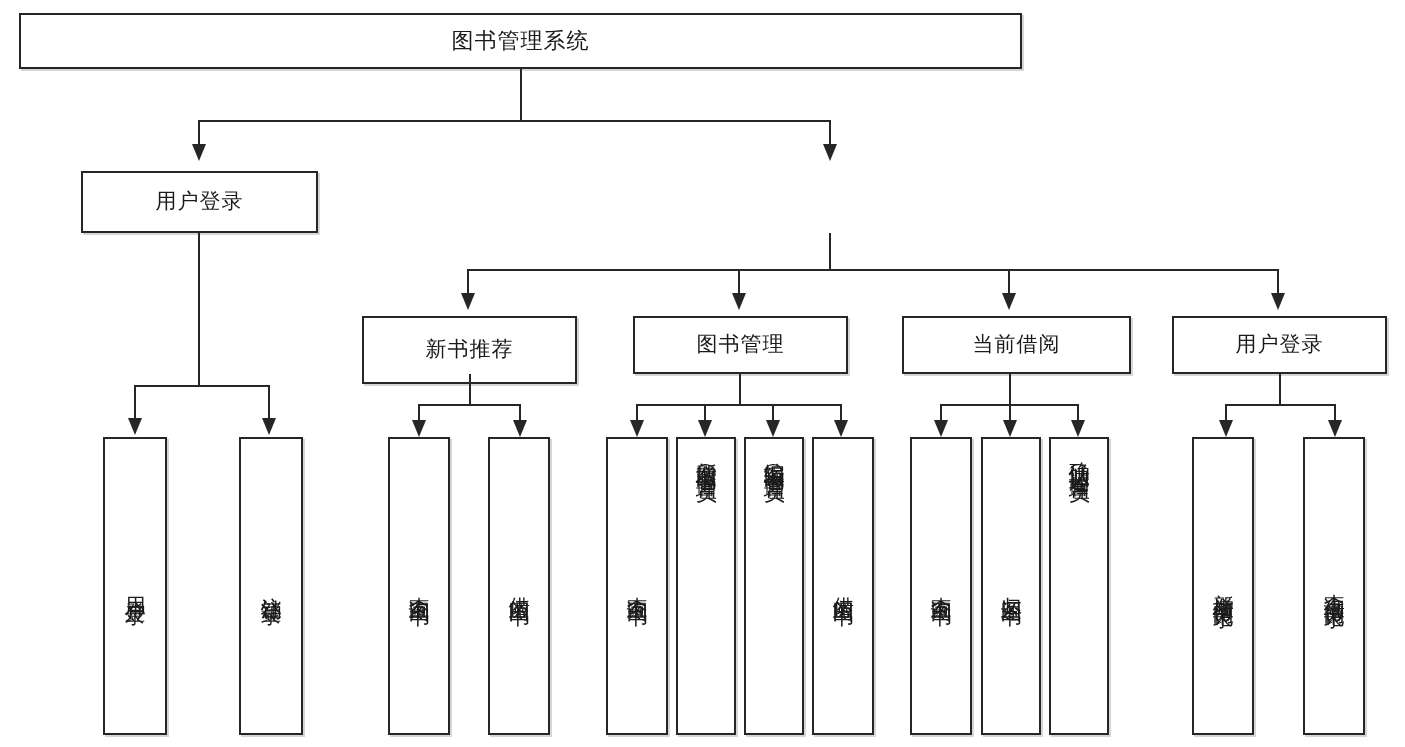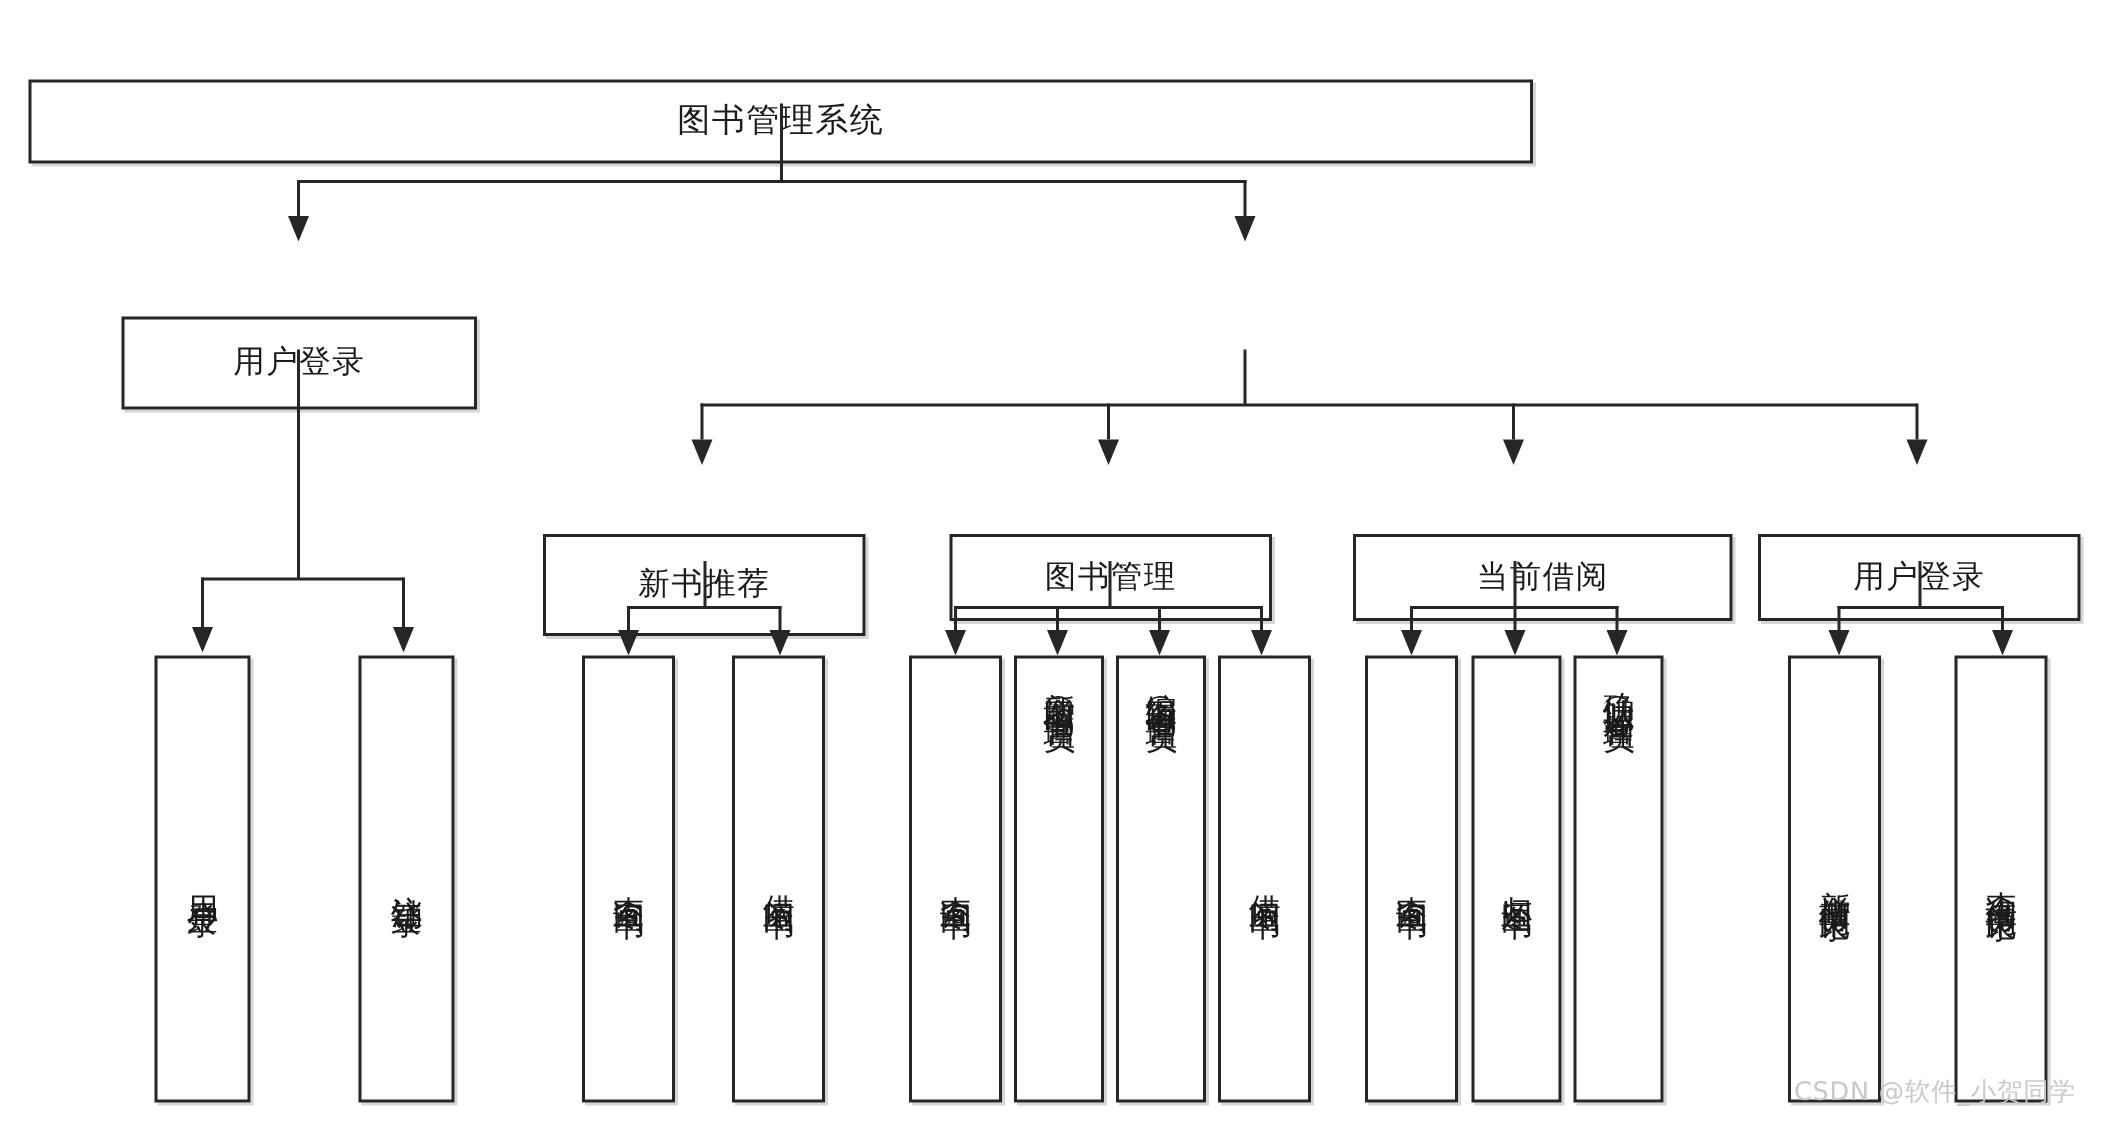--- a/index.html
+++ b/index.html
@@ -27,21 +27,20 @@
     justify-content: center;
     color: #1a1a1a;
     box-shadow: 2px 2px 0 rgba(0,0,0,0.16);
   }
   .node.horiz {
     font-size: 21px;
     letter-spacing: 1px;
     line-height: 1.2;
     text-align: center;
     white-space: nowrap;
-    margin-top: 40px;
   }
   .node.root {
     font-size: 22px;
   }
   
   .node.vert {
     writing-mode: vertical-rl;
     text-orientation: upright;
     font-size: 21px;
     line-height: 1.25;
@@ -109,21 +108,21 @@
   <div class="conn v" style="left:1277px; top:269px; height:24px;"></div>
   <div class="arrow" style="left:461px; top:293px;"></div>
   <div class="arrow" style="left:732px; top:293px;"></div>
   <div class="arrow" style="left:1002px; top:293px;"></div>
   <div class="arrow" style="left:1271px; top:293px;"></div>
 
   <div class="node horiz" style="left:362px; top:316px; width:215px; height:68px;">新书推荐</div>
 
   <div class="node horiz" style="left:633px; top:316px; width:215px; height:58px;">图书管理</div>
 
-  <div class="node horiz" style="left:902px; top:316px; width:253px; height:58px;">当前借阅</div>
+  <div class="node horiz" style="left:902px; top:316px; width:229px; height:58px;">当前借阅</div>
 
   <div class="node horiz" style="left:1172px; top:316px; width:215px; height:58px;">用户登录</div>
 
   <div class="conn v" style="left:469px; top:374px; height:31px;"></div>
   <div class="conn h" style="left:418px; top:404px; width:103px;"></div>
   <div class="conn v" style="left:418px; top:404px; height:18px;"></div>
   <div class="conn v" style="left:519px; top:404px; height:18px;"></div>
   <div class="arrow" style="left:412px; top:420px;"></div>
   <div class="arrow" style="left:513px; top:420px;"></div>
 
@@ -165,15 +164,14 @@
   <div class="node vert top" style="left:744px; top:437px; width:60px; height:298px;">编辑图书（管理员）</div>
   <div class="node vert" style="left:812px; top:437px; width:62px; height:298px;">借阅图书</div>
 
   <div class="node vert" style="left:910px; top:437px; width:62px; height:298px;">查询图书</div>
   <div class="node vert" style="left:981px; top:437px; width:60px; height:298px;">归还图书</div>
   <div class="node vert top" style="left:1049px; top:437px; width:60px; height:298px;">确认归还（管理员）</div>
 
   <div class="node vert" style="left:1192px; top:437px; width:62px; height:298px;">新增借阅记录</div>
   <div class="node vert" style="left:1303px; top:437px; width:62px; height:298px;">查询借阅记录</div>
 
-  <div class="watermark" style="left:1196px; top:716px;">CSDN @软件_小贺同学</div>
 
 </div>
 
 </body></html>

